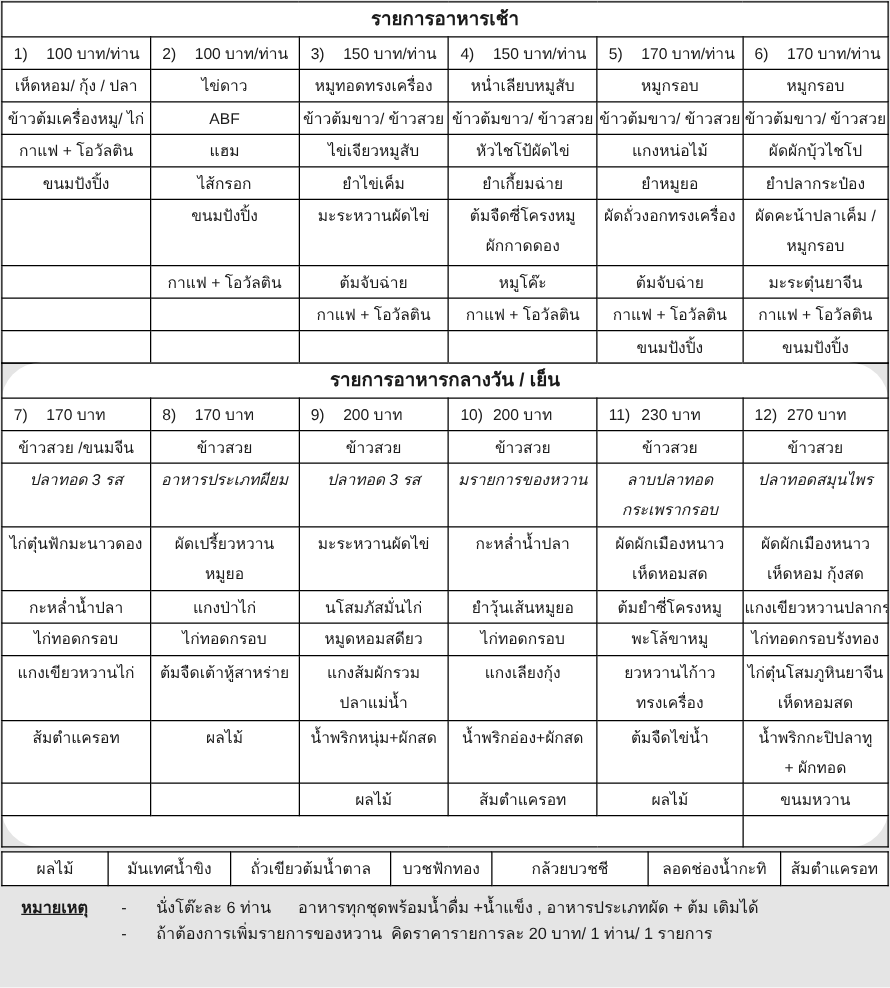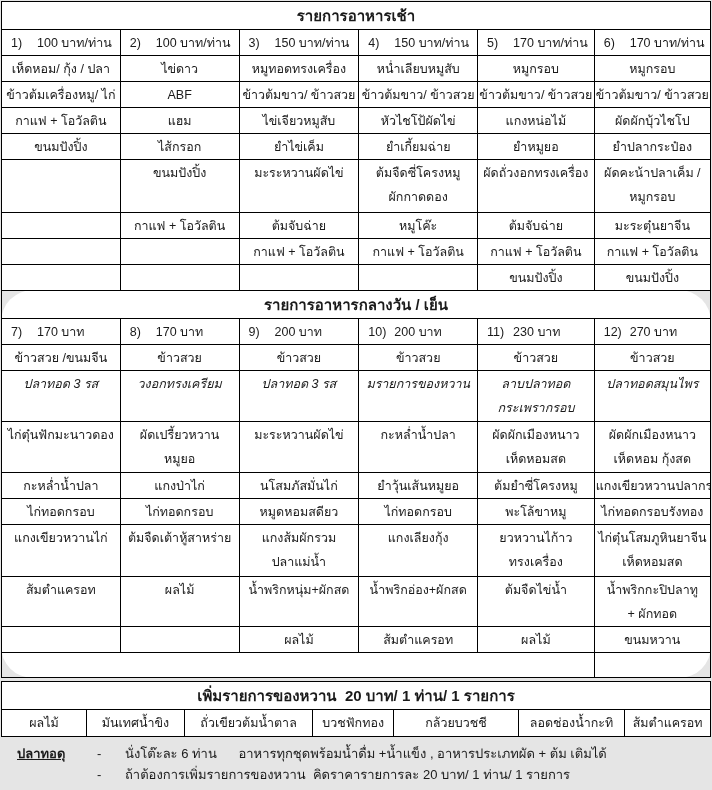--- a/index.html
+++ b/index.html
@@ -246,21 +246,21 @@
           </td>
           <td>
             <div class="line">ข้าวสวย</div>
           </td>
         </tr>
         <tr style="height: 51px; font-style: italic;">
           <td>
             <div class="line">ปลาทอด 3 รส</div>
           </td>
           <td>
-            <div class="line">วงอกทรงเครียม</div>
+            <div class="line">อาหารประเภทผียม</div>
           </td>
           <td>
             <div class="line">ปลาทอด 3 รส</div>
           </td>
           <td>
             <div class="line">มรายการของหวาน</div>
           </td>
           <td>
             <div class="line">ลาบปลาทอด</div>
             <div class="line">กระเพรากรอบ</div>
@@ -305,21 +305,21 @@
           <td>
             <div class="line">ยำวุ้นเส้นหมูยอ</div>
           </td>
           <td>
             <div class="line">ต้มยำซี่โครงหมู</div>
           </td>
           <td>
             <div class="line">แกงเขียวหวานปลากราย</div>
           </td>
         </tr>
-        <tr style="height: 25px;">
+        <tr style="height: 25px; font-family: Liberation Mono, monospace;">
           <td>
             <div class="line">ไก่ทอดกรอบ</div>
           </td>
           <td>
             <div class="line">ไก่ทอดกรอบ</div>
           </td>
           <td>
             <div class="line">หมูดหอมสดียว</div>
           </td>
           <td>
@@ -403,23 +403,20 @@
     <colgroup id="dessert-cols">
         <col style="width: 12%;">
         <col style="width: 13.8%;">
         <col style="width: 18.1%;">
         <col style="width: 11.4%;">
         <col style="width: 17.6%;">
         <col style="width: 15%;">
         <col style="width: 12.1%;">
       </colgroup>
     <tbody id="dessert-body">
-      <tr class="title-row">
-        <td colspan="7">เพิ่มรายการของหวาน  20 บาท/ 1 ท่าน/ 1 รายการ</td>
-      </tr>
     <tr style="height: 27px;">
           <td>
             <div class="line">ผลไม้</div>
           </td>
           <td>
             <div class="line">มันเทศน้ำขิง</div>
           </td>
           <td>
             <div class="line">ถั่วเขียวต้มน้ำตาล</div>
           </td>
@@ -434,21 +431,21 @@
           </td>
           <td>
             <div class="line">ส้มตำแครอท</div>
           </td>
         </tr>
       </tbody>
   </table>
 
   <div class="notes" id="notes-rows">
       <div class="note-row">
-        <span class="notes-label">ปลาทอดุ</span>
+        <span class="notes-label">หมายเหตุ</span>
         <span class="dash">-</span>
         <span class="note-text">นั่งโต๊ะละ 6 ท่าน      อาหารทุกชุดพร้อมน้ำดื่ม +น้ำแข็ง , อาหารประเภทผัด + ต้ม เติมได้</span>
       </div>
       <div class="note-row">
         <span class="notes-label"></span>
         <span class="dash">-</span>
         <span class="note-text">ถ้าต้องการเพิ่มรายการของหวาน  คิดราคารายการละ 20 บาท/ 1 ท่าน/ 1 รายการ</span>
       </div>
     </div>
 

